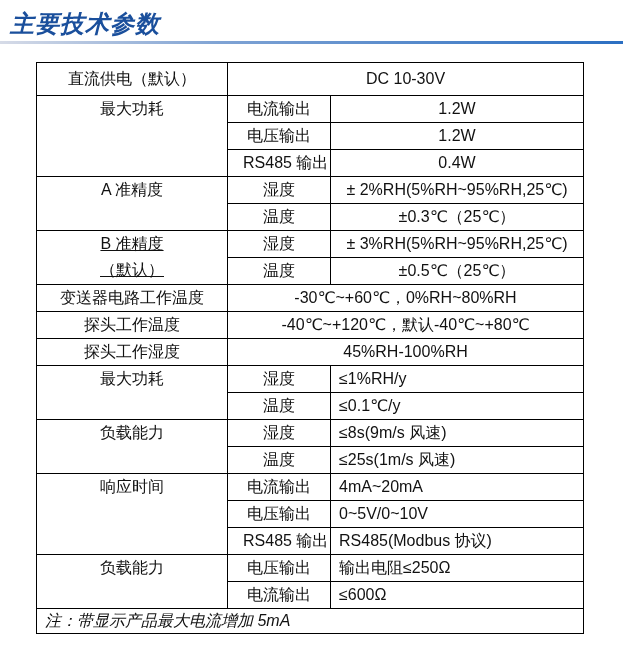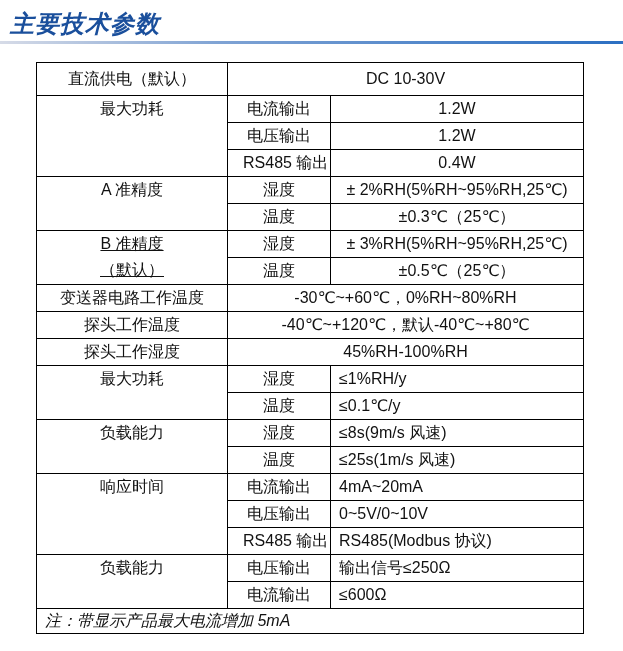--- a/index.html
+++ b/index.html
@@ -164,21 +164,21 @@
       <td class="l">0~5V/0~10V</td>
     </tr>
     <tr>
       <td class="sub">RS485 输出</td>
       <td class="l">RS485(Modbus 协议)</td>
     </tr>
 
     <tr>
       <td class="lab top" rowspan="2">负载能力</td>
       <td class="sub">电压输出</td>
-      <td class="l">输出信号≤250Ω</td>
+      <td class="l">输出电阻≤250Ω</td>
     </tr>
     <tr>
       <td class="sub">电流输出</td>
       <td class="l">≤600Ω</td>
     </tr>
 
     <tr class="note-row">
       <td class="l" colspan="3">注：带显示产品最大电流增加 5mA</td>
     </tr>
   </tbody>

